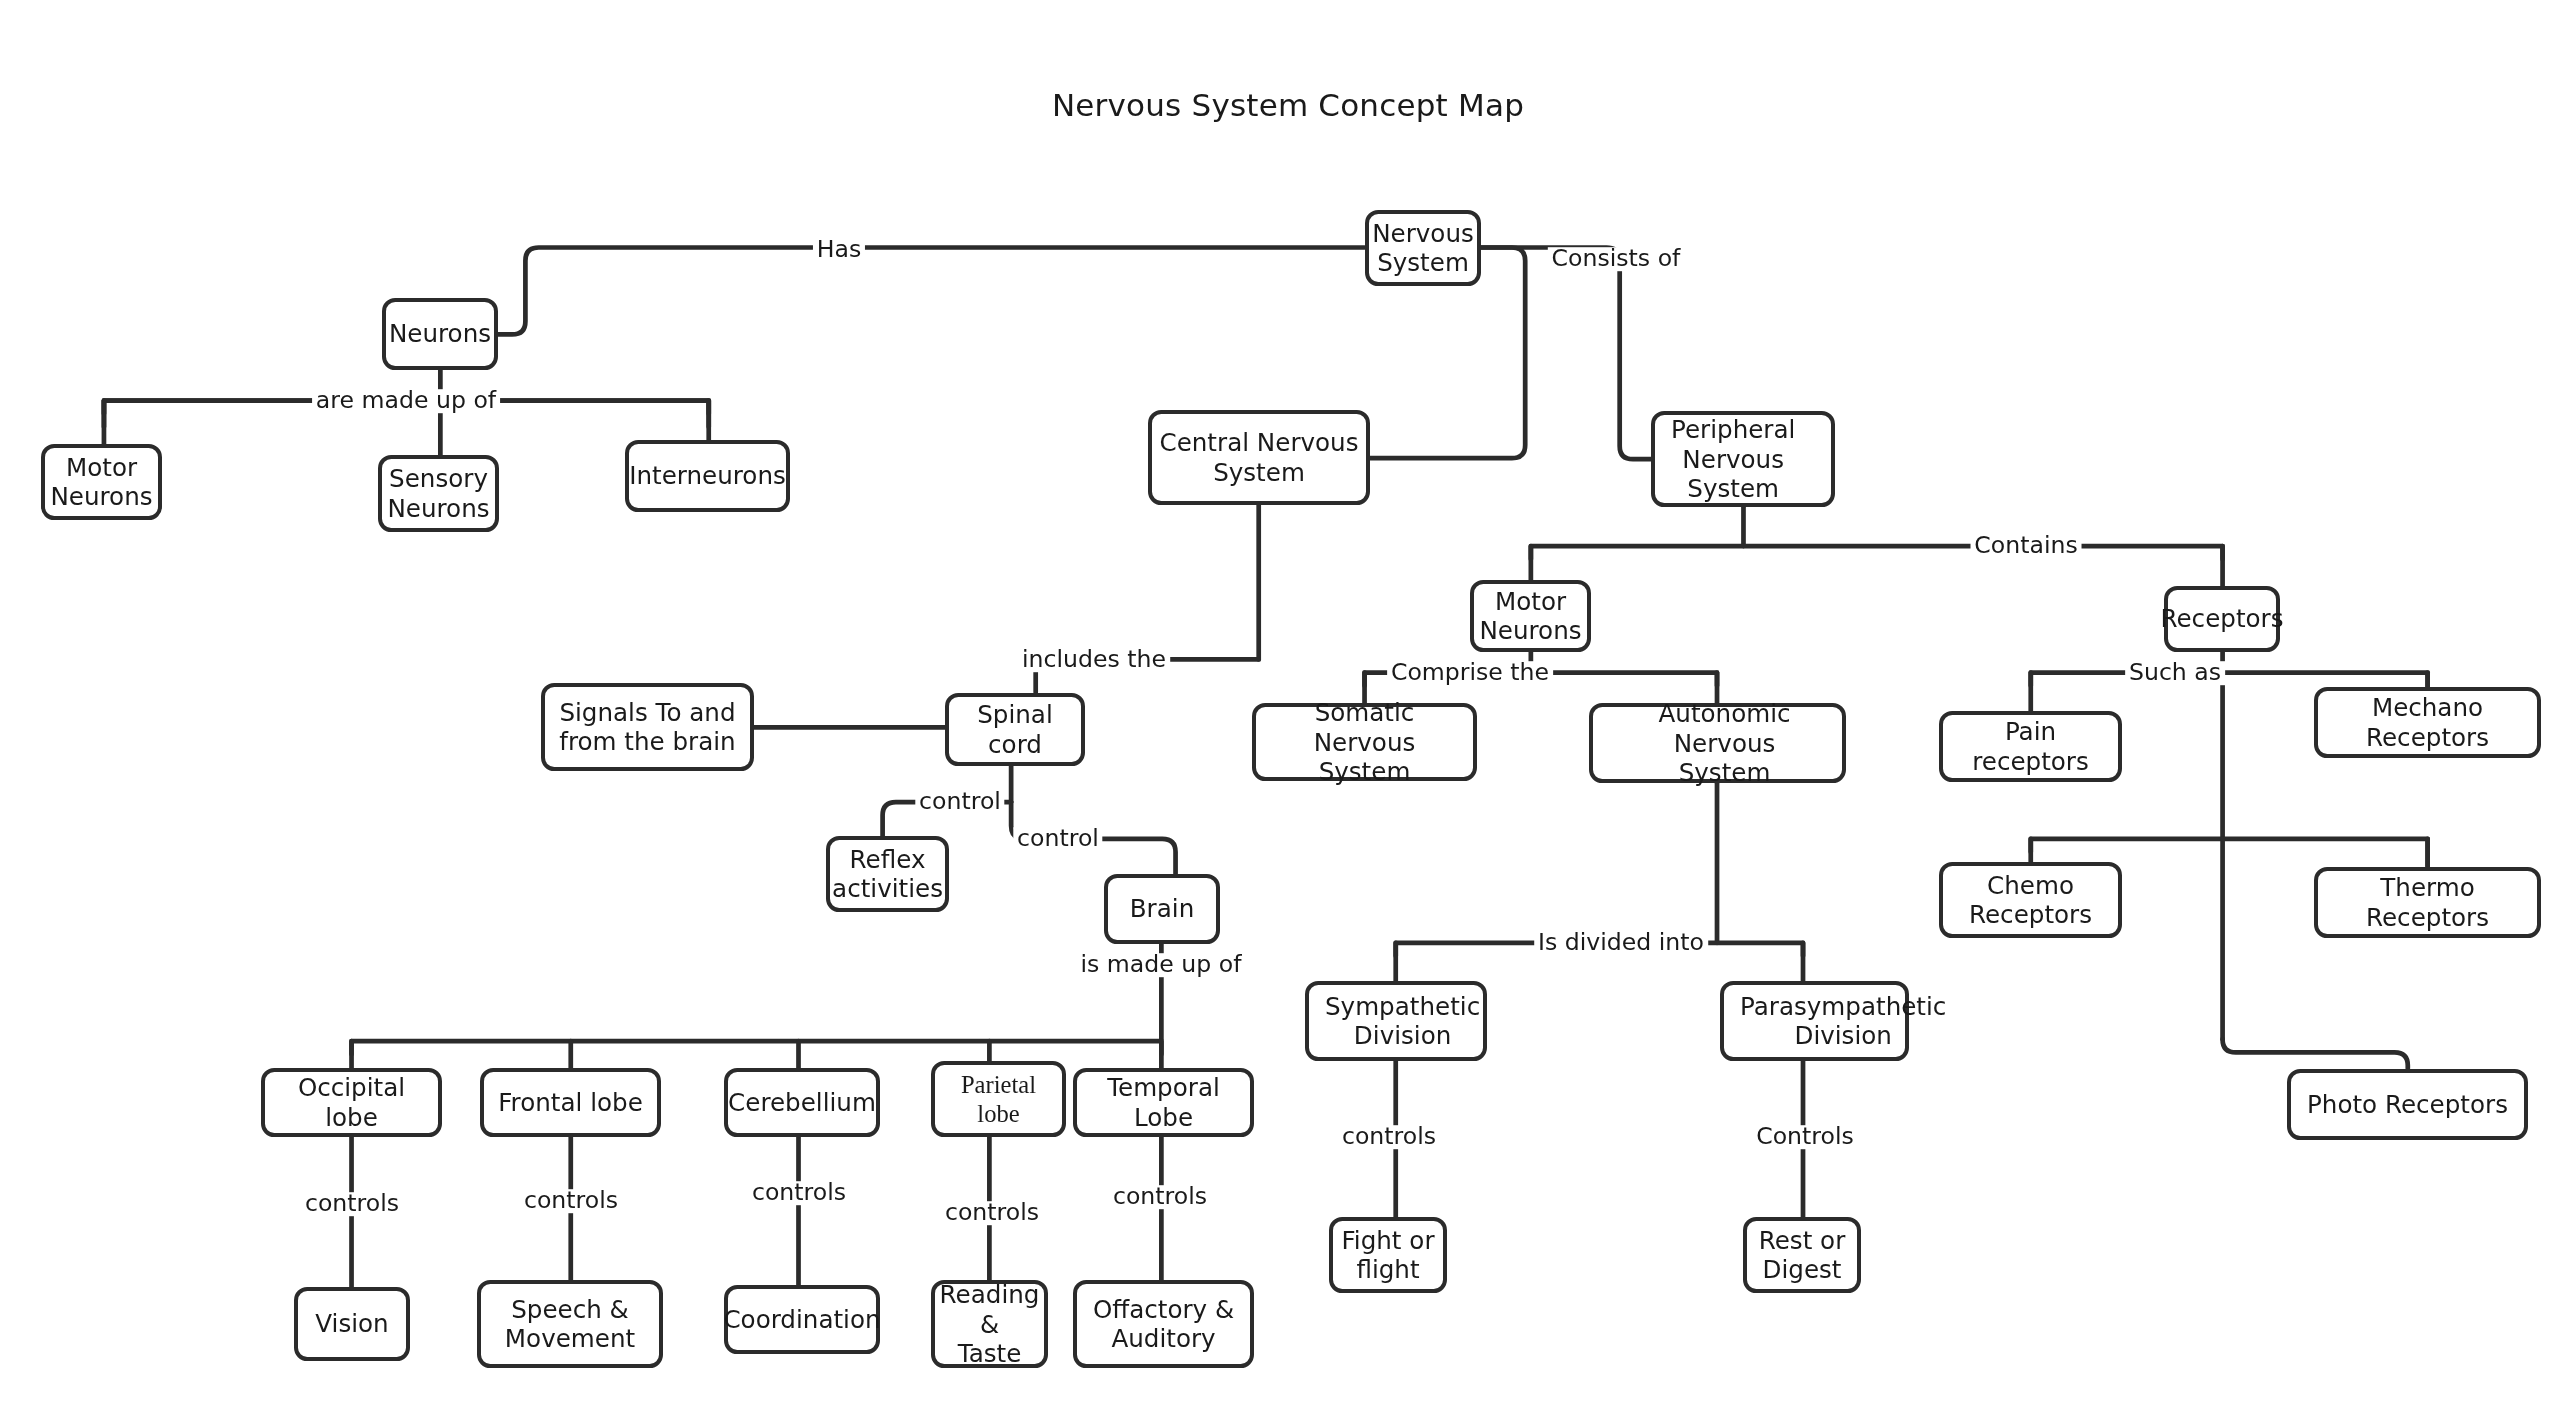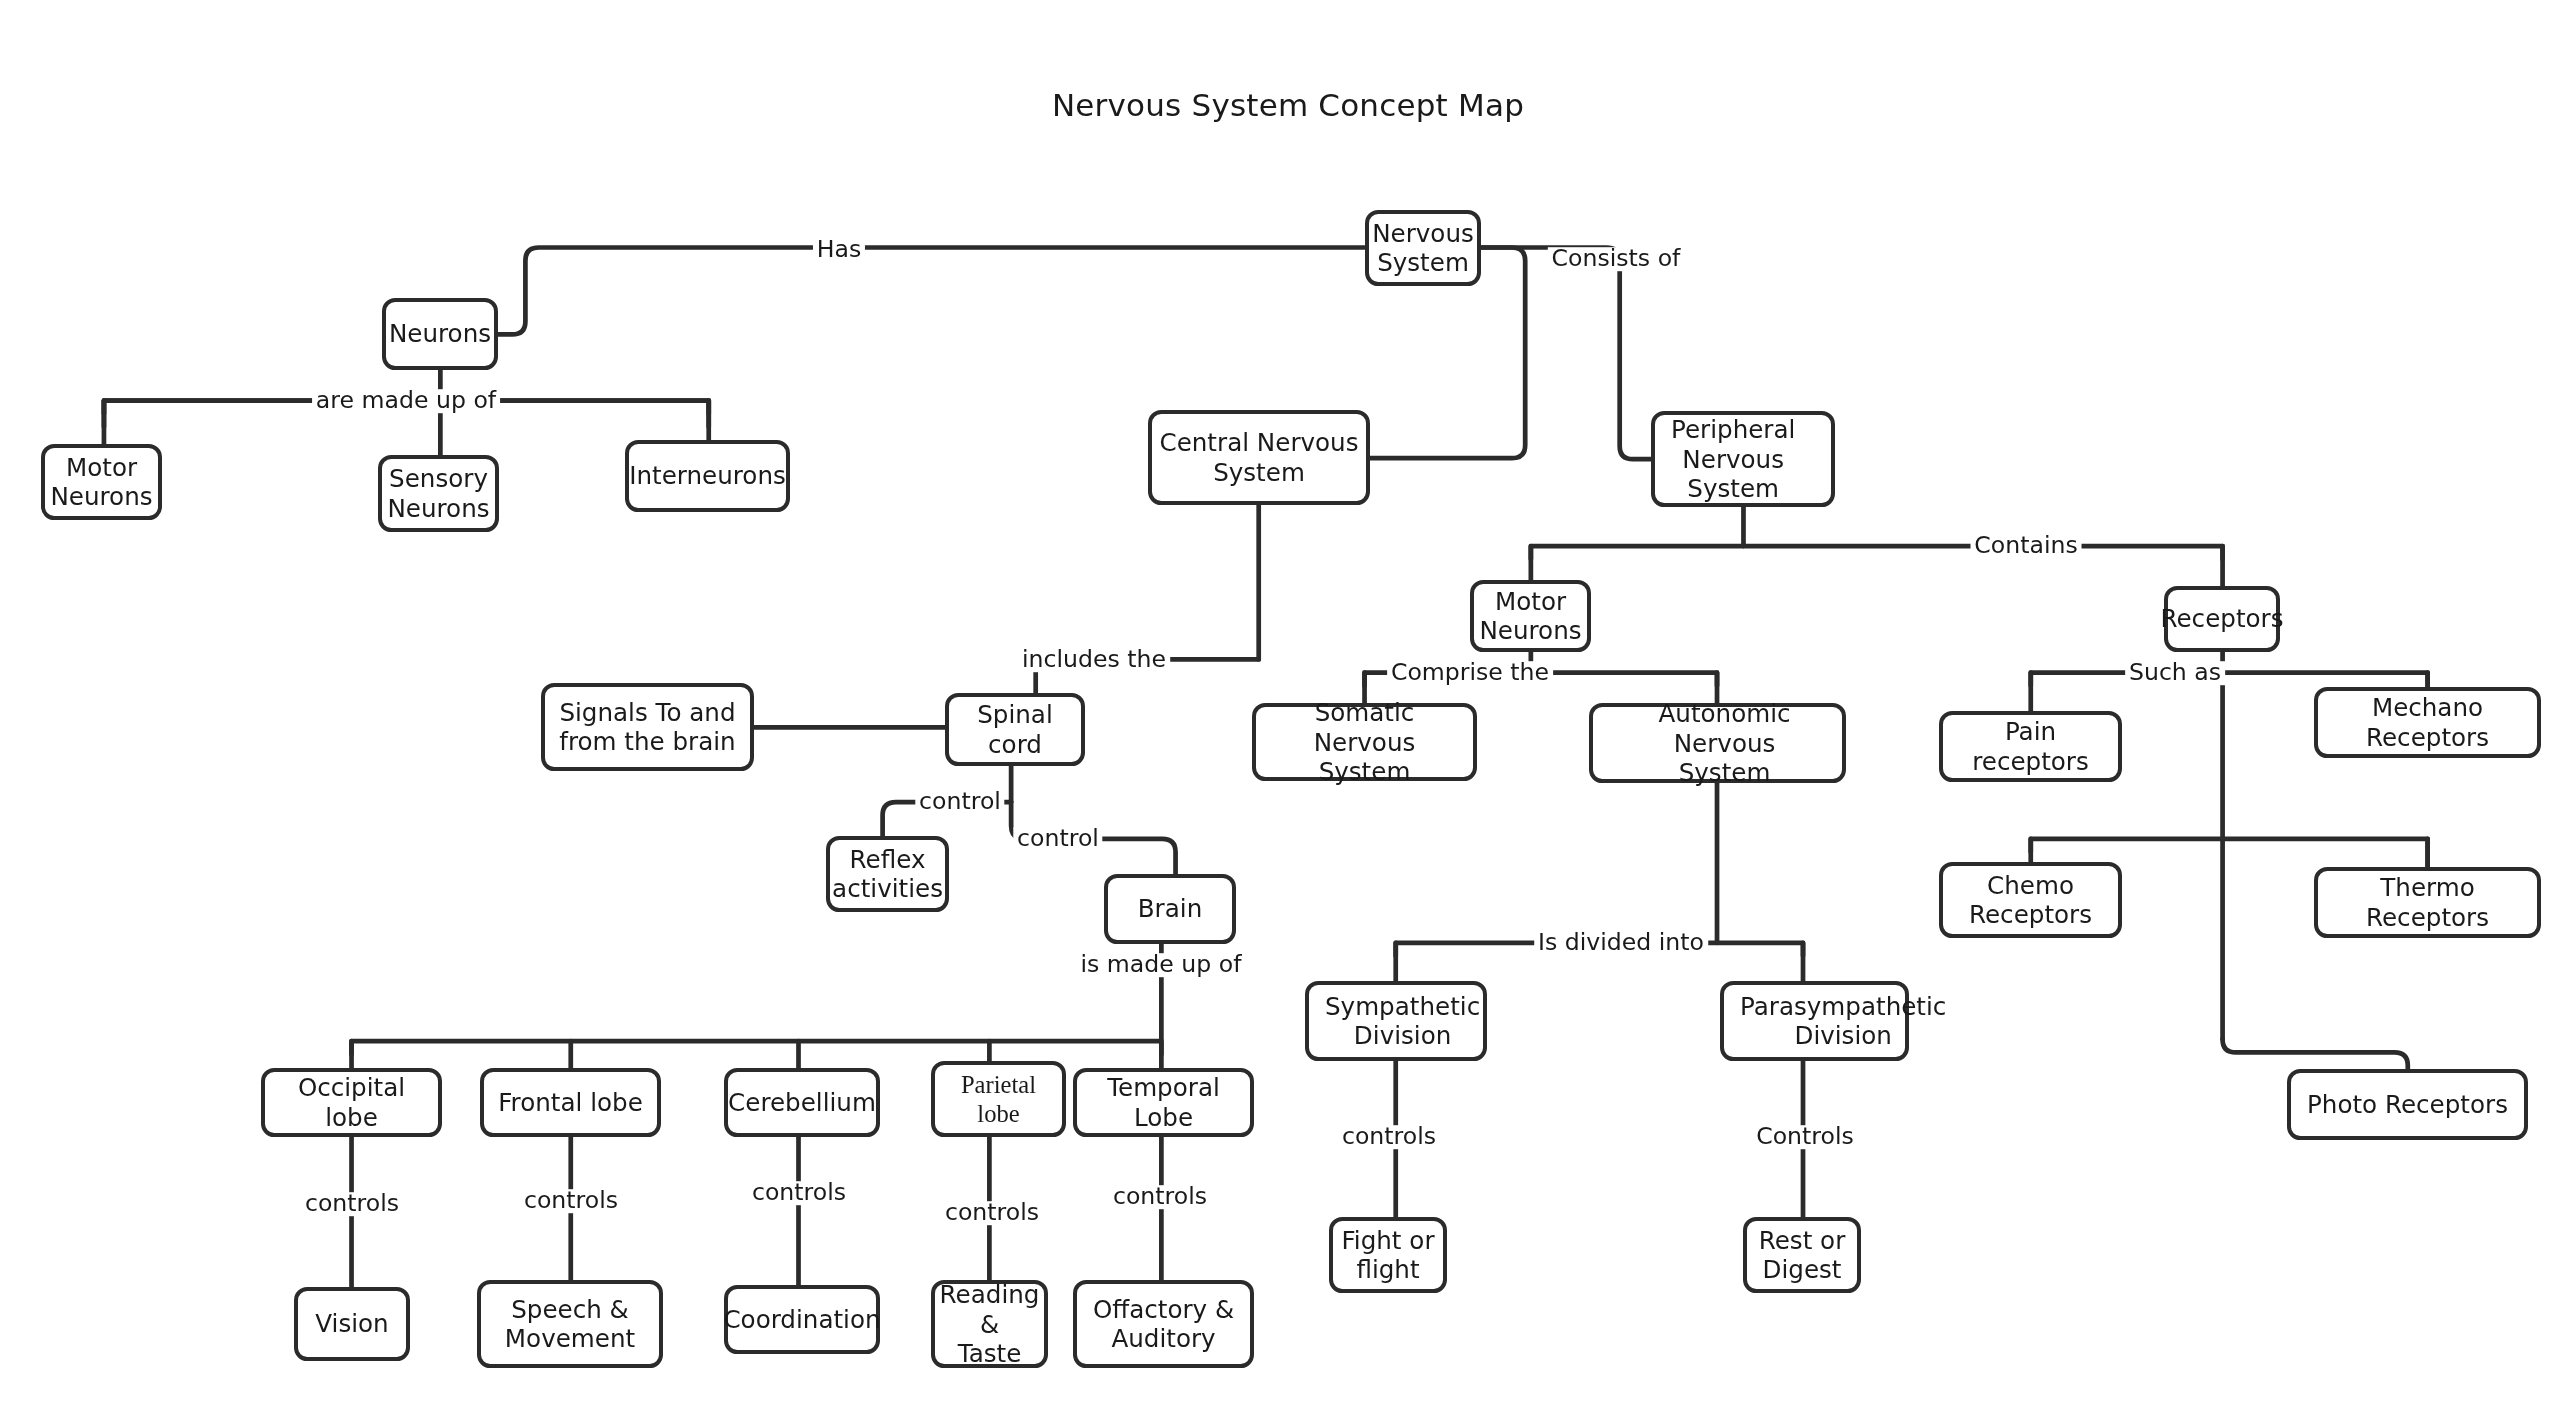--- a/index.html
+++ b/index.html
@@ -161,21 +161,21 @@
 System</span></div>
       <div class="node overflow-left" style="left: 1589px; top: 703px; width: 257px; height: 80px;"><span>Autonomic Nervous
 System</span></div>
       <div class="node" style="left: 1939px; top: 711px; width: 183px; height: 71px;"><span>Pain receptors</span></div>
       <div class="node" style="left: 2314px; top: 687px; width: 227px; height: 71px;"><span>Mechano Receptors</span></div>
       <div class="node" style="left: 826px; top: 836px; width: 123px; height: 76px;"><span>Reflex
 activities</span></div>
       <div class="node" style="left: 1939px; top: 862px; width: 183px; height: 76px;"><span>Chemo
 Receptors</span></div>
       <div class="node" style="left: 2314px; top: 867px; width: 227px; height: 71px;"><span>Thermo Receptors</span></div>
-      <div class="node" style="left: 1104px; top: 874px; width: 132px; height: 70px;"><span>Brain</span></div>
+      <div class="node" style="left: 1104px; top: 874px; width: 116px; height: 70px;"><span>Brain</span></div>
       <div class="node overflow-left" style="left: 1305px; top: 981px; width: 182px; height: 80px;"><span>Sympathetic
 Division</span></div>
       <div class="node overflow-left" style="left: 1720px; top: 981px; width: 189px; height: 80px;"><span>Parasympathetic
 Division</span></div>
       <div class="node" style="left: 261px; top: 1068px; width: 181px; height: 69px;"><span>Occipital lobe</span></div>
       <div class="node" style="left: 480px; top: 1068px; width: 181px; height: 69px;"><span>Frontal lobe</span></div>
       <div class="node" style="left: 724px; top: 1068px; width: 156px; height: 69px;"><span>Cerebellium</span></div>
       <div class="node" style="left: 931px; top: 1061px; width: 135px; height: 76px; font-family: Liberation Serif, serif;"><span>Parietal
 lobe</span></div>
       <div class="node" style="left: 1073px; top: 1068px; width: 181px; height: 69px;"><span>Temporal Lobe</span></div>

